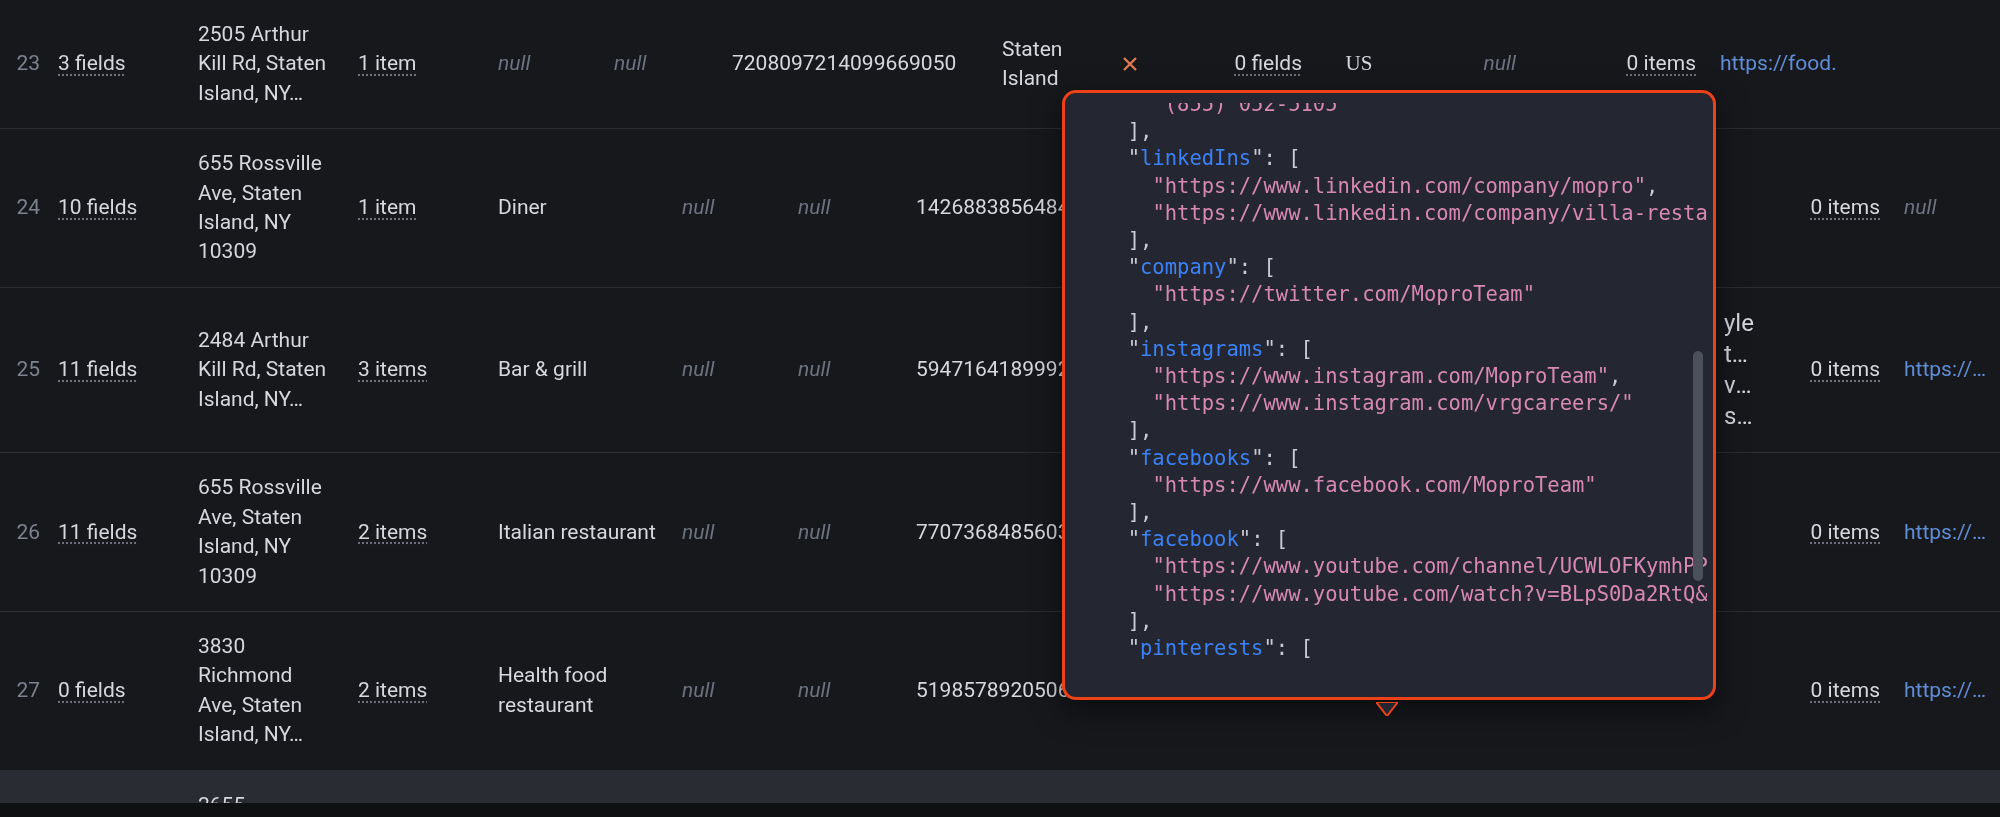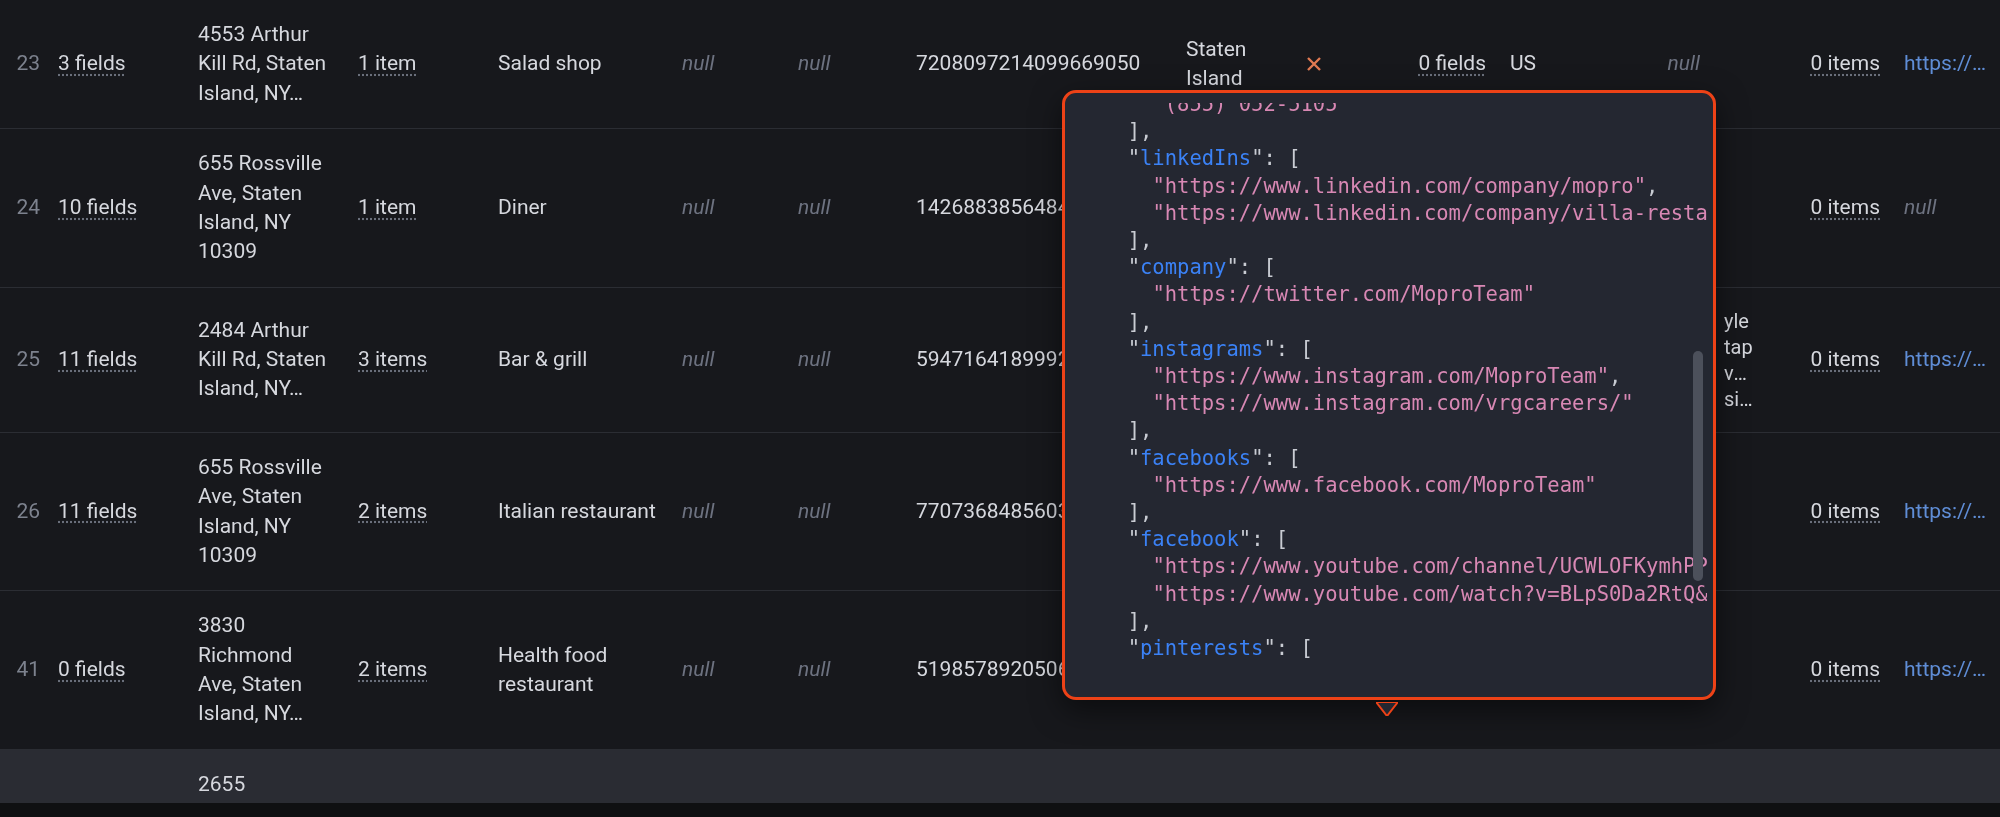--- a/index.html
+++ b/index.html
@@ -101,32 +101,33 @@
     width: 164px;
     flex: 0 0 164px;
     text-align: right;
     text-decoration: underline dotted;
     text-underline-offset: 4px;
     text-decoration-color: #6a6f7b;
   }
   .cc {
     width: 90px;
     flex: 0 0 90px;
-    text-align: left;
+    text-align: center;
+    font-family: Liberation Serif, serif;
   }
   .n3 {
     width: 124px;
     flex: 0 0 124px;
     text-align: right;
   }
   .desc {
     width: 56px;
     flex: 0 0 56px;
     white-space: normal;
-    font-size: 20px;
+    font-size: 24px;
     line-height: 1.3;
   }
   .items2 {
     width: 124px;
     flex: 0 0 124px;
     text-align: right;
     text-decoration: underline dotted;
     text-underline-offset: 4px;
     text-decoration-color: #6a6f7b;
   }
@@ -198,23 +199,22 @@
   }
 </style>
 </head>
 <body>
 
 <div class="table">
 
   <div class="row">
     <div class="cell idx">23</div>
     <div class="cell fields">3 fields</div>
-    <div class="cell addr">4553 Arthur Kill Rd, Staten Island, NY…</div>
+    <div class="cell addr">2505 Arthur Kill Rd, Staten Island, NY…</div>
     <div class="cell items">1 item</div>
-    <div class="cell type">Salad shop</div>
     <div class="cell n1 null">null</div>
     <div class="cell n2 null">null</div>
     <div class="cell bignum">7208097214099669050</div>
     <div class="cell city">Staten Island</div>
     <div class="cell close">
       <svg viewBox="0 0 16 16">
           <path class="close-stroke" d="M2 2 L14 14 M14 2 L2 14" fill="none"></path>
         </svg>
     </div>
     <div class="cell fields2">0 fields</div>
@@ -276,21 +276,21 @@
     <div class="cell close"></div>
     <div class="cell fields2"></div>
     <div class="cell cc"></div>
     <div class="cell n3"></div>
     <div class="cell desc"></div>
     <div class="cell items2">0 items</div>
     <div class="cell url">https://food.</div>
   </div>
 
   <div class="row">
-    <div class="cell idx">41</div>
+    <div class="cell idx">27</div>
     <div class="cell fields">0 fields</div>
     <div class="cell addr">3830 Richmond Ave, Staten Island, NY…</div>
     <div class="cell items">2 items</div>
     <div class="cell type">Health food restaurant</div>
     <div class="cell n1 null">null</div>
     <div class="cell n2 null">null</div>
     <div class="cell bignum">51985789205062035</div>
     <div class="cell city"></div>
     <div class="cell close"></div>
     <div class="cell fields2"></div>

